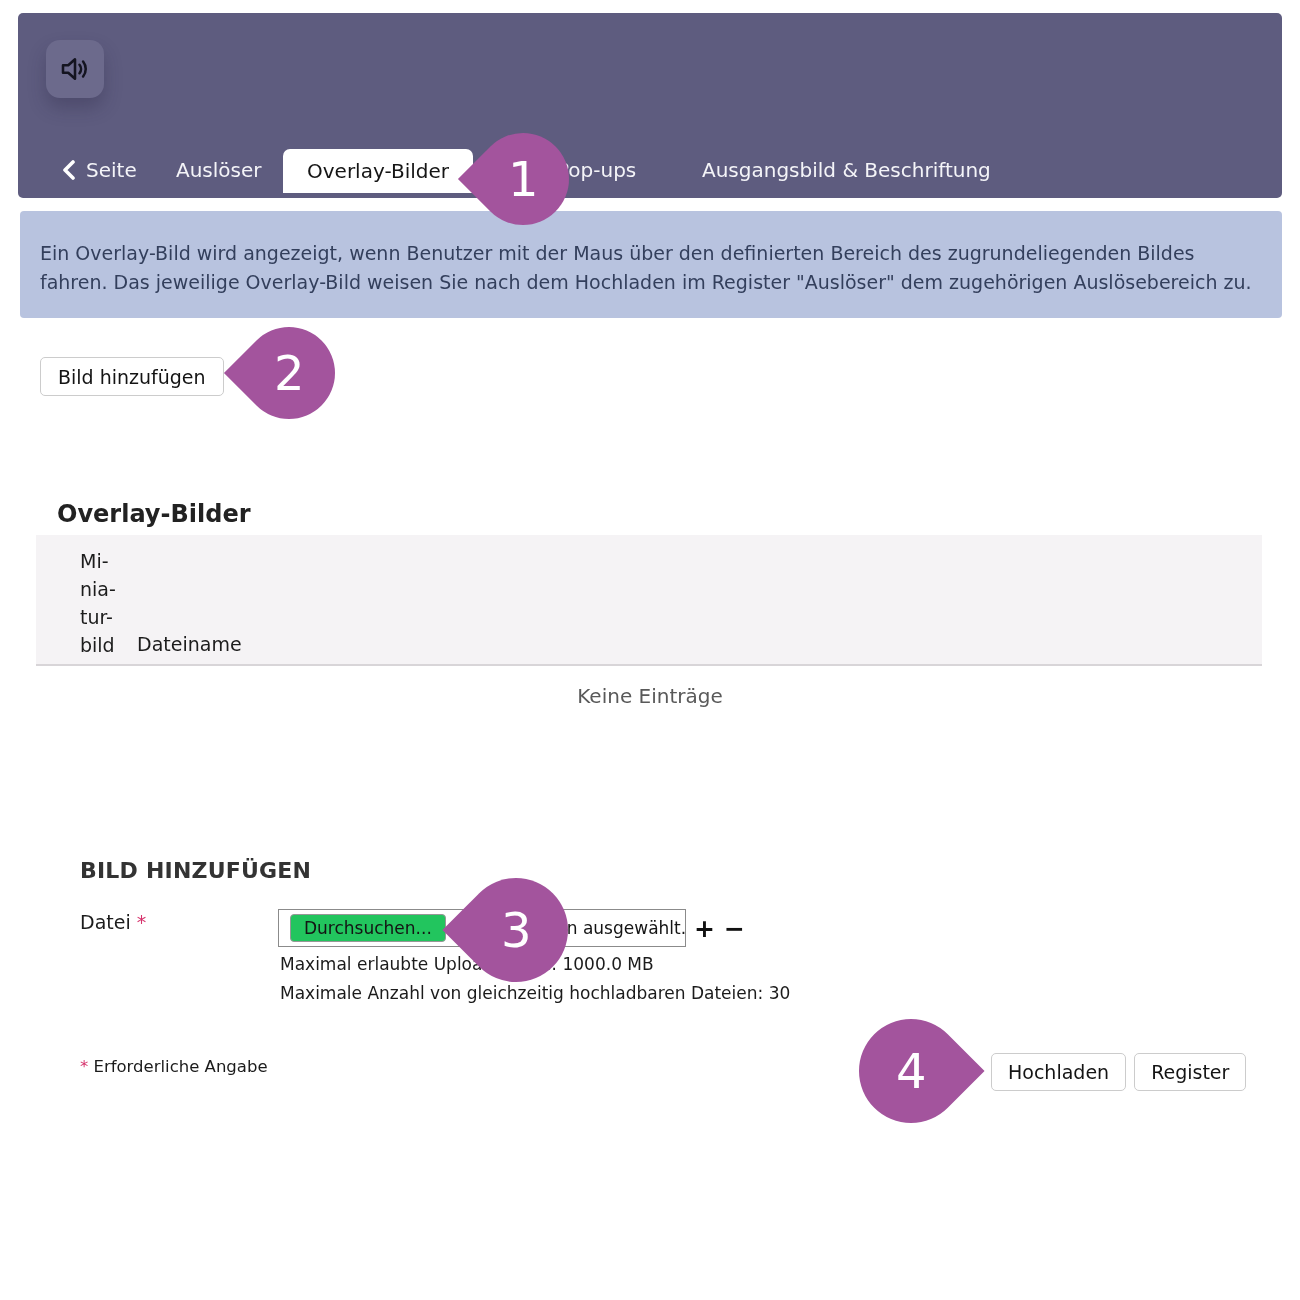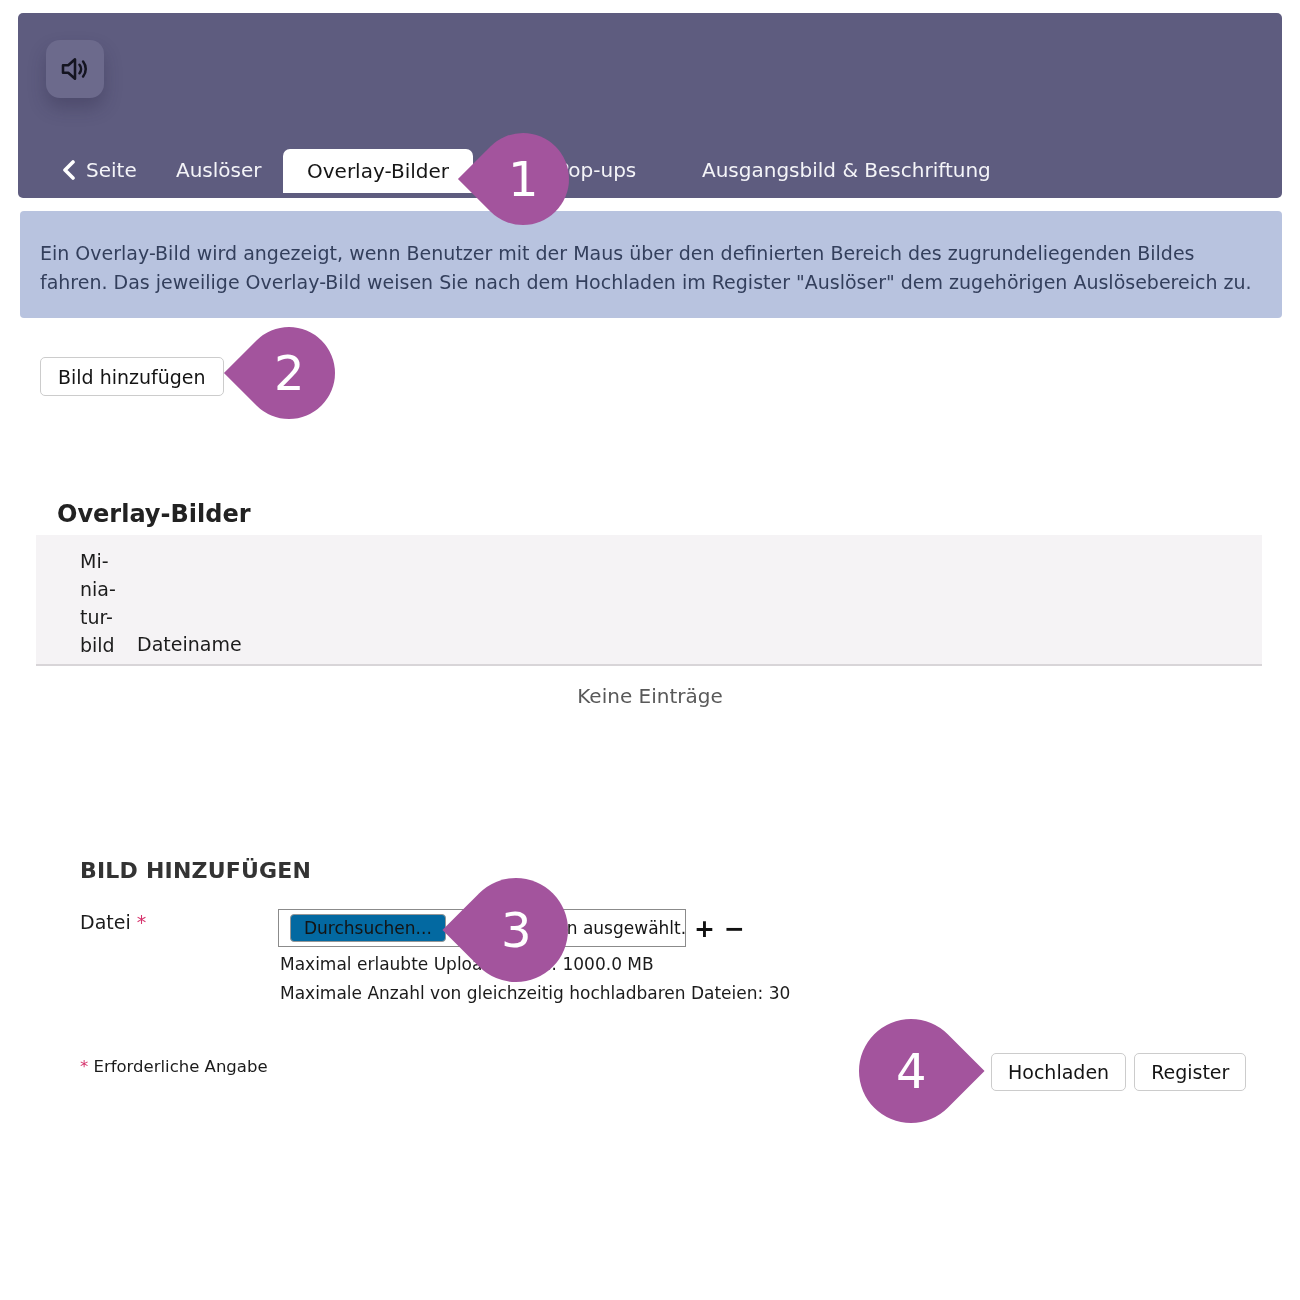--- a/index.html
+++ b/index.html
@@ -52,21 +52,21 @@
   .empty-row{position:absolute;left:0;top:684px;width:1300px;text-align:center;font-size:20px;color:#595959;}
   
   .form-title{position:absolute;left:80px;top:858px;margin:0;font-size:22px;font-weight:700;color:#333333;letter-spacing:.2px;}
   .field-label{position:absolute;left:80px;top:911px;font-size:19px;color:#1c1c1c;}
   .req{color:#d6336c;}
   .file-input{
     position:absolute;left:278px;top:909px;width:408px;height:38px;box-sizing:border-box;
     background:#ffffff;border:1px solid #8b8b8b;display:flex;align-items:center;padding-left:11px;cursor:pointer;
   }
   .browse-btn{
-    background:#0369a1;border:1px solid #979797;border-radius:4px;
+    background:#22c55e;border:1px solid #979797;border-radius:4px;
     font-family:inherit;font-size:17px;color:#141414;padding:3px 13px;cursor:pointer;
   }
   .nofile{margin-left:13px;font-size:17px;color:#141414;white-space:nowrap;}
   .plusminus{position:absolute;left:694px;top:909px;height:38px;display:flex;align-items:center;gap:9px;}
   .plusminus span{font-size:25px;font-weight:700;color:#111111;cursor:pointer;line-height:1;}
   .help{position:absolute;left:280px;top:950px;font-size:17px;color:#1b1b1b;}
   .help div{line-height:28.5px;}
   .req-note{position:absolute;left:80px;top:1057px;font-size:16.5px;color:#1b1b1b;}
   .actions{position:absolute;left:991px;top:1053px;display:flex;gap:8px;}
   .actions .btn{height:38px;padding:0 16px;font-size:19px;}

